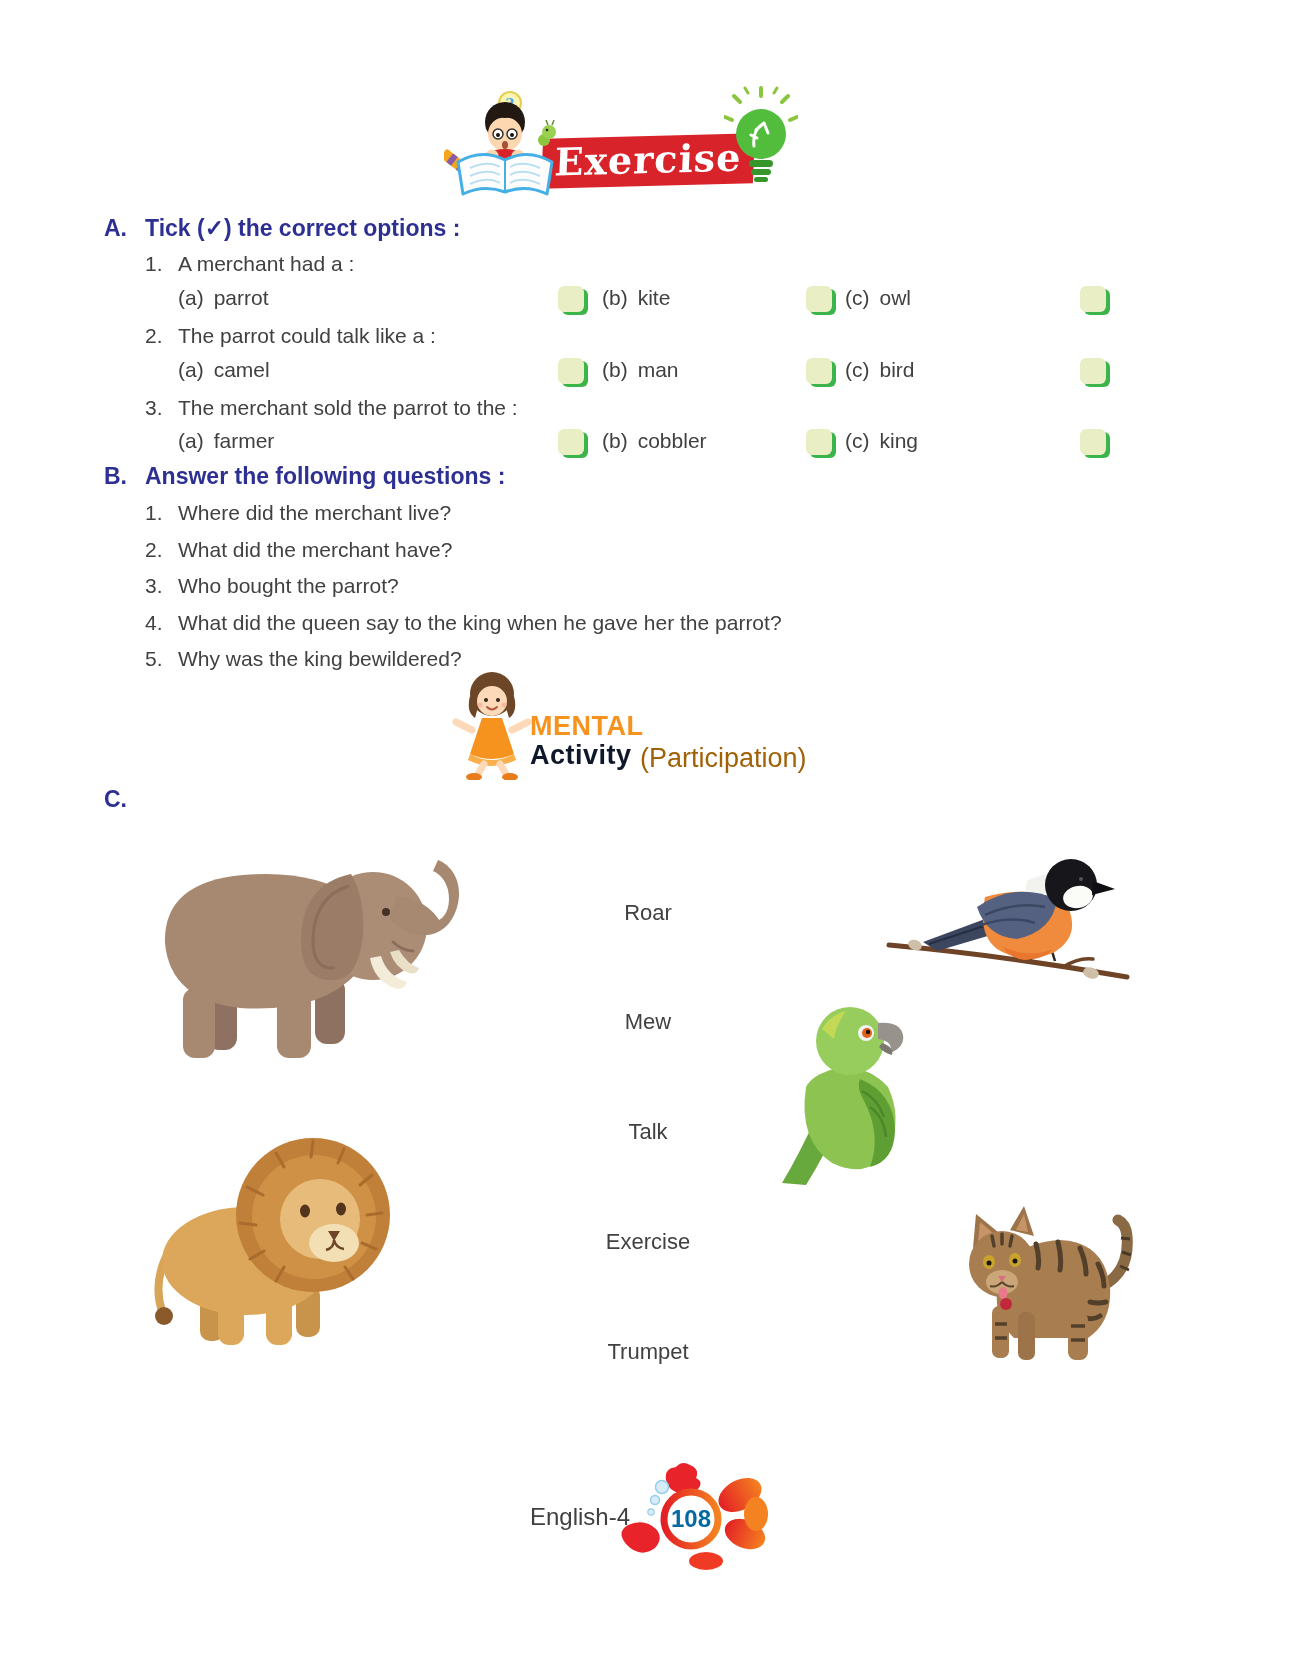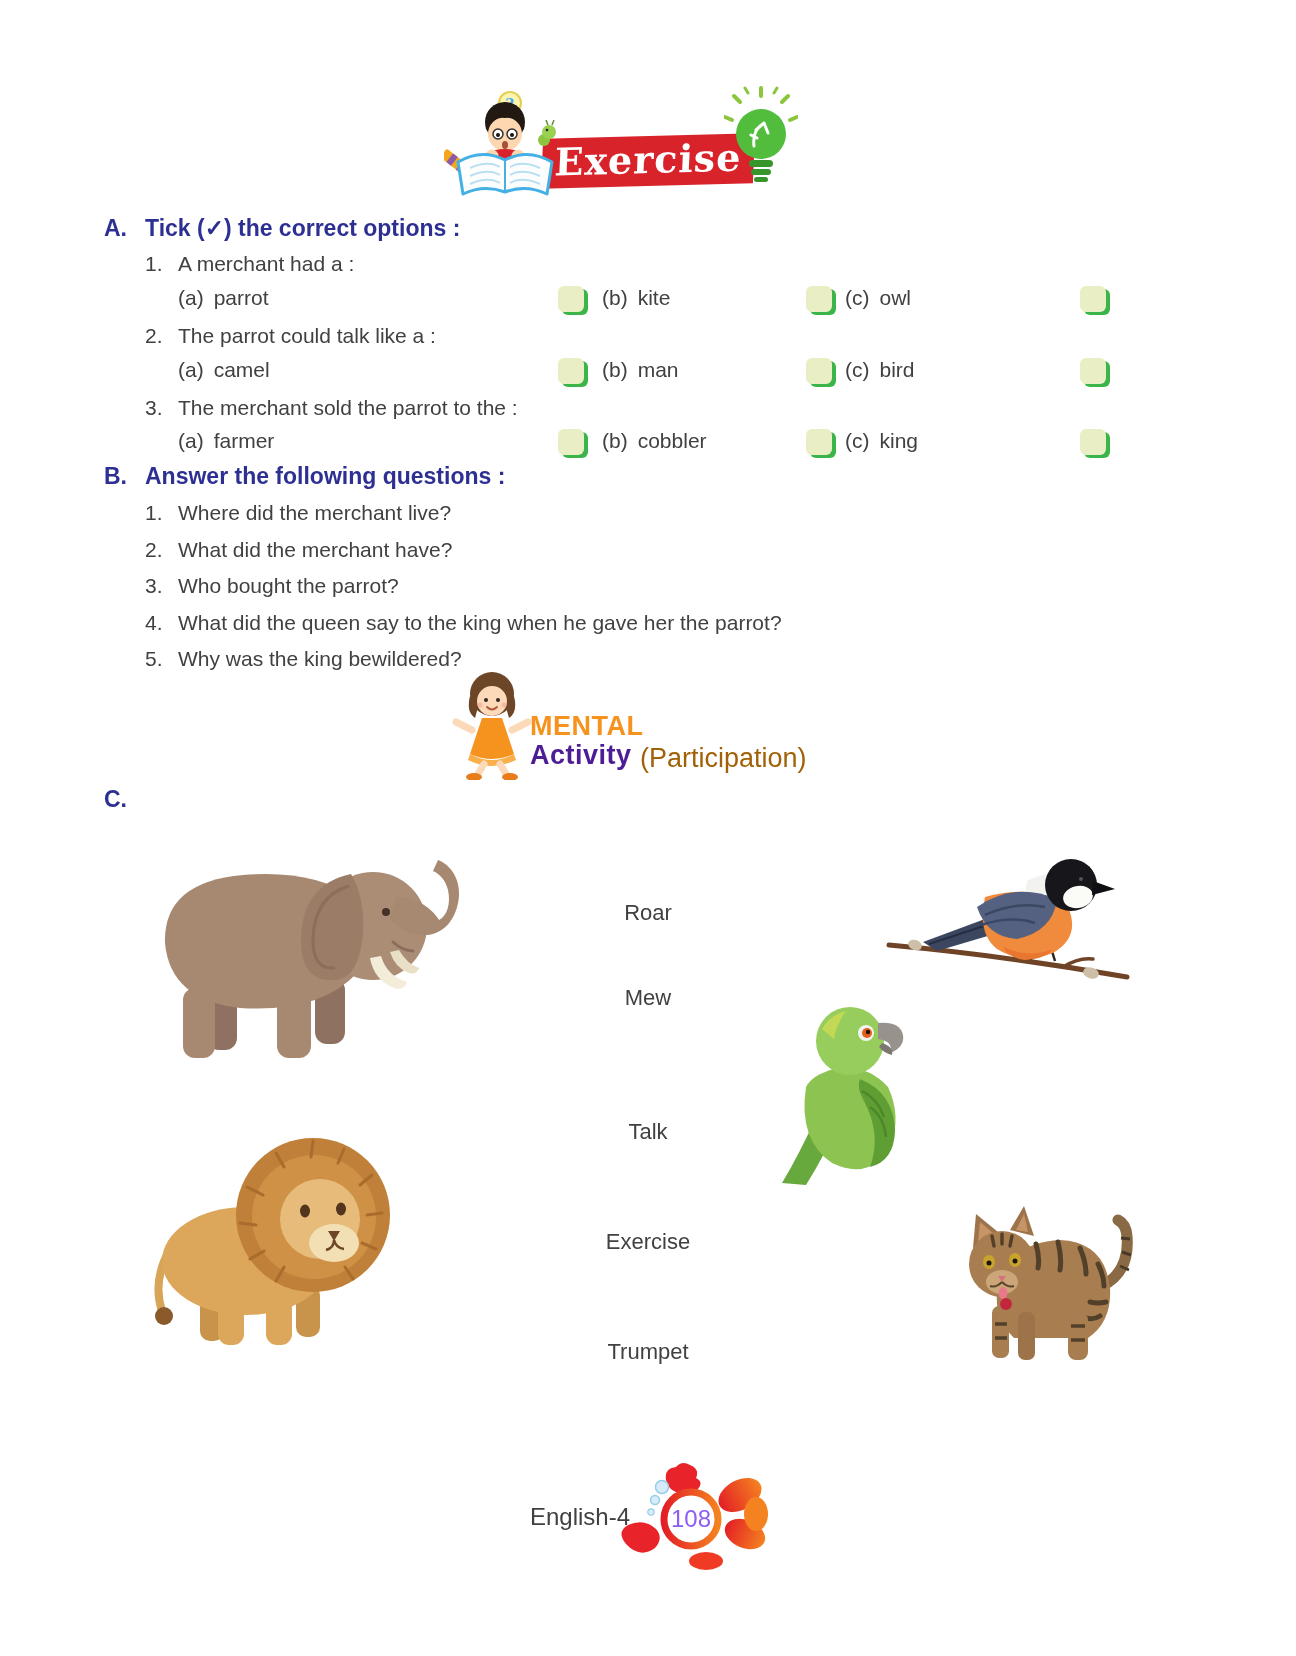--- a/index.html
+++ b/index.html
@@ -15,26 +15,26 @@
   .sound { position:absolute; left:518px; width:260px; text-align:center; font-size:22px;
            color:#414042; line-height:28px; cursor:pointer; }
   .banner-strip { position:absolute; left:542px; top:136px; width:212px; height:50px;
                   background:#d8232a; transform:rotate(-1.5deg) skewX(-4deg);
                   display:flex; align-items:center; justify-content:center; z-index:1; }
   .banner-title { font-family:"DejaVu Serif", serif; font-weight:700; font-size:38px;
                   color:#ffffff; letter-spacing:1px; padding-bottom:3px; }
   .mental-1 { position:absolute; left:530px; top:711px; font-size:27px; font-weight:700;
               color:#f6921e; line-height:30px; letter-spacing:0.5px; }
   .mental-2 { position:absolute; left:530px; top:740px; font-size:27px; font-weight:700;
-              color:#4c1d95; line-height:30px; letter-spacing:0.5px; }
+              color:#0f172a; line-height:30px; letter-spacing:0.5px; }
   .mental-3 { position:absolute; left:640px; top:744px; font-size:27px; color:#a16207; line-height:28px; }
   .footer-book { position:absolute; left:530px; top:1502px; width:110px; 
                  font-size:24px; color:#414042; line-height:30px; }
   .footer-num  { position:absolute; left:663px; top:1505px; width:56px; text-align:center;
-                 font-size:24px; font-weight:400; color:#8b5cf6; line-height:28px; z-index:5; }
+                 font-size:24px; font-weight:700; color:#0369a1; line-height:28px; z-index:5; }
   svg { display:block; }
 </style>
 </head>
 <body>
 
 <div class="page">
 
   <div class="banner-strip">
     <span class="banner-title">Exercise</span>
   </div>
@@ -174,21 +174,21 @@
     <ellipse cx="24" cy="109" rx="8" ry="4" fill="#e87c1a"></ellipse>
     <ellipse cx="60" cy="109" rx="8" ry="4" fill="#e87c1a"></ellipse>
   </svg>
   <span class="mental-1">MENTAL</span>
   <span class="mental-2">Activity</span>
   <span class="mental-3">(Participation)</span>
 
   <span class="h" style="left:104px;top:785px">C.</span>
 
   <span class="sound" style="top:899px">Roar</span>
-  <span class="sound" style="top:984px">Mew</span>
+  <span class="sound" style="top:1008px">Mew</span>
   <span class="sound" style="top:1118px">Talk</span>
   <span class="sound" style="top:1228px">Exercise</span>
   <span class="sound" style="top:1338px">Trumpet</span>
 
   <svg class="abs" style="left:145px;top:838px;width:318px;height:224px" viewBox="0 0 318 224">
     <rect x="62" y="142" width="30" height="70" rx="12" fill="#8e7160"></rect>
     <rect x="170" y="140" width="30" height="66" rx="12" fill="#8e7160"></rect>
     <path d="M20,105 Q18,44 98,37 Q168,31 210,60 L212,135 Q175,175 95,170 Q25,162 20,105 Z" fill="#a78972"></path>
     <rect x="38" y="150" width="32" height="70" rx="12" fill="#a78972"></rect>
     <rect x="132" y="152" width="34" height="68" rx="12" fill="#a78972"></rect>

